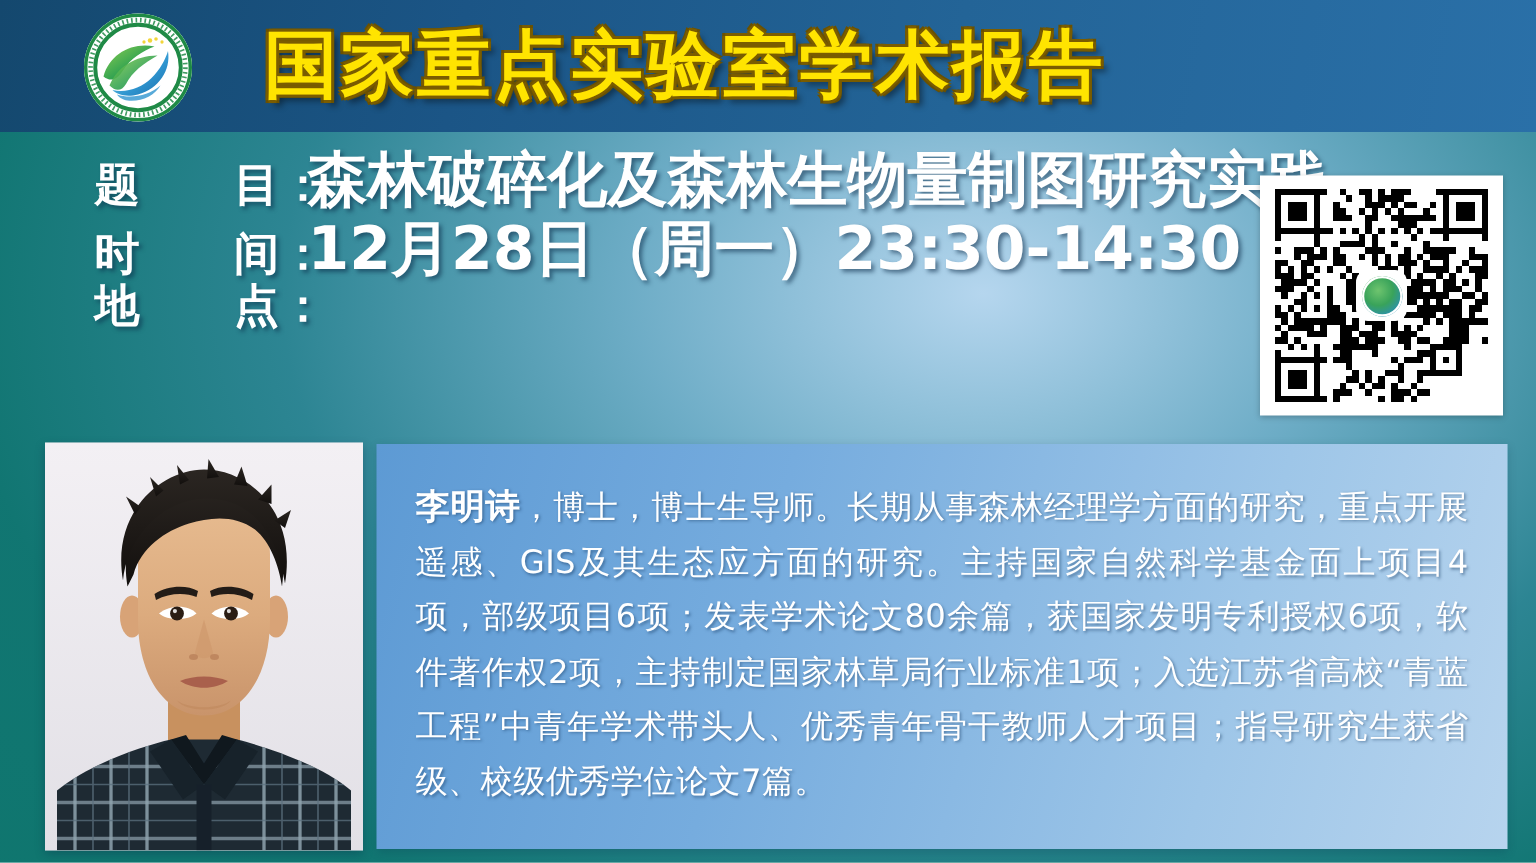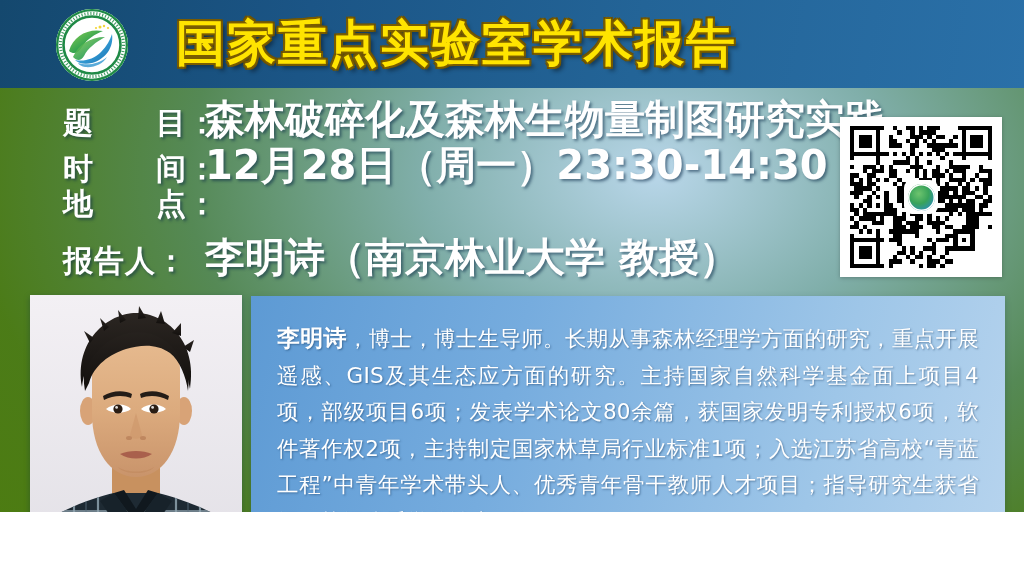--- a/index.html
+++ b/index.html
@@ -9,22 +9,22 @@
   body {
     width: 1024px;
     height: 575px;
     overflow: hidden;
     font-family: "DejaVu Sans", "Liberation Sans", sans-serif;
   }
 
   .poster {
     position: relative;
     width: 1024px;
-    height: 512px;
-    background: #4d7c0f;
+    height: 575px;
+    background: #0f766e;
     overflow: hidden;
   }
 
   
   .bg-sheen {
     position: absolute;
     inset: 0;
     background:
       radial-gradient(ellipse 900px 620px at 64% 34%,
         rgba(190,219,245,0.95) 0%,
@@ -245,25 +245,20 @@
     <div class="info-row">
       <span class="info-label">题　　目：</span>
       <span class="info-value">森林破碎化及森林生物量制图研究实践</span>
     </div>
     <div class="info-row">
       <span class="info-label">时　　间：</span>
       <span class="info-value">12月28日（周一）23:30-14:30</span>
     </div>
     <div class="info-row">
       <span class="info-label">地　　点：</span>
-    </div>
-    <div class="info-row">
-      <span class="info-label wide">报告人：</span>
-      <span class="info-value">李明诗</span>
-      <span class="info-value sub">（南京林业大学 教授）</span>
     </div>
   </div>
 
   <div class="qr-wrap">
     <div class="qr-canvas">
       <svg id="qr-svg" viewBox="0 0 33 33" width="142" height="142" shape-rendering="crispEdges" xmlns="http://www.w3.org/2000/svg">
         <rect width="33" height="33" fill="#ffffff"></rect>
         <g id="qr-cells" fill="#000000">
             <rect x="0" y="0" width="1" height="1"></rect>
             <rect x="1" y="0" width="1" height="1"></rect>

